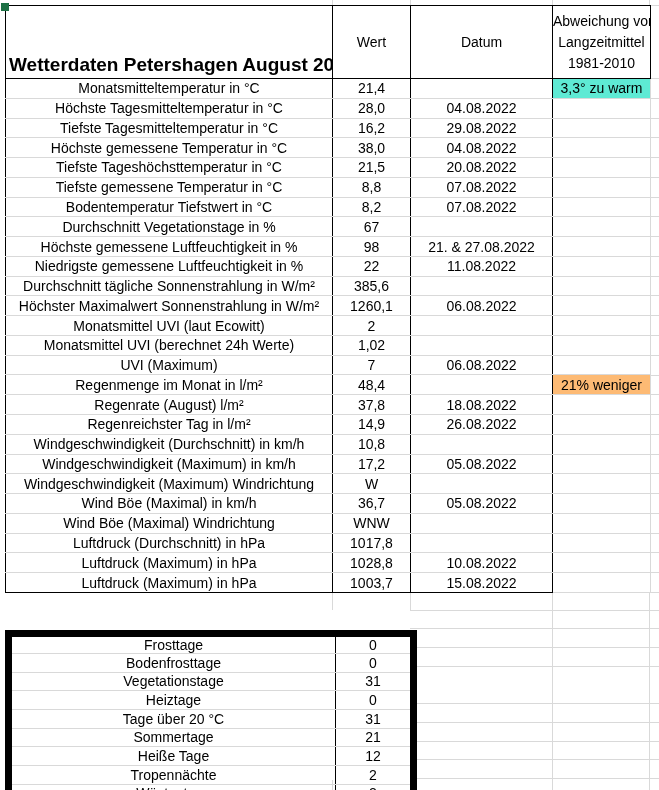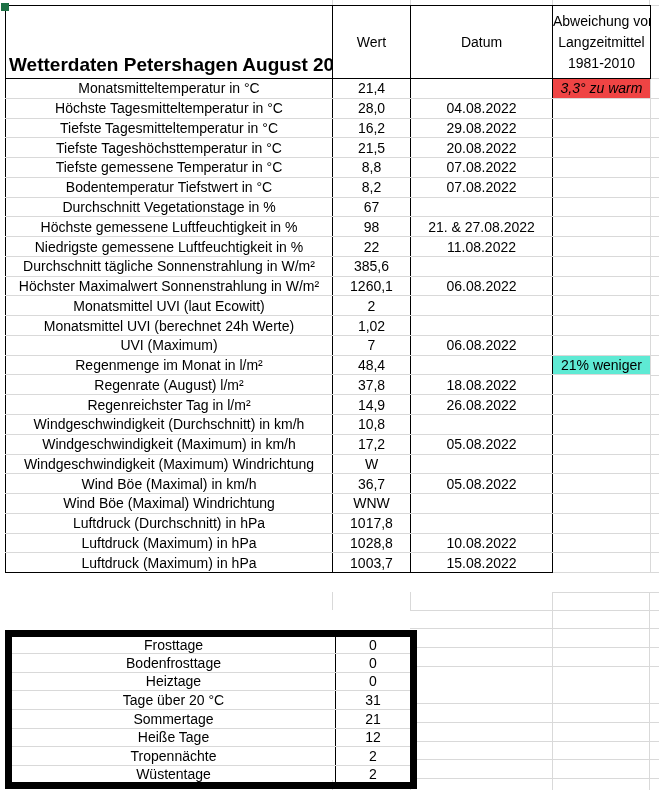--- a/index.html
+++ b/index.html
@@ -90,37 +90,43 @@
           </div>
         </th>
       </tr>
     </thead>
     <tbody>
 
         <tr>
           <td class="ca">Monatsmitteltemperatur in °C</td>
           <td class="cb">21,4</td>
           <td class="cc"></td>
-          <td class="cd" style="background-color: #ef4444; font-style: italic;">3,3° zu warm</td>
+          <td class="cd" style="background-color: #5eead4;">3,3° zu warm</td>
         </tr>
 
         <tr>
           <td class="ca">Höchste Tagesmitteltemperatur in °C</td>
           <td class="cb">28,0</td>
           <td class="cc">04.08.2022</td>
           <td class="cd"></td>
         </tr>
 
         <tr>
           <td class="ca">Tiefste Tagesmitteltemperatur in °C</td>
           <td class="cb">16,2</td>
           <td class="cc">29.08.2022</td>
           <td class="cd"></td>
         </tr>
 
+        <tr>
+          <td class="ca">Höchste gemessene Temperatur in °C</td>
+          <td class="cb">38,0</td>
+          <td class="cc">04.08.2022</td>
+          <td class="cd"></td>
+        </tr>
 
         <tr>
           <td class="ca">Tiefste Tageshöchsttemperatur in °C</td>
           <td class="cb">21,5</td>
           <td class="cc">20.08.2022</td>
           <td class="cd"></td>
         </tr>
 
         <tr>
           <td class="ca">Tiefste gemessene Temperatur in °C</td>
@@ -190,21 +196,21 @@
           <td class="ca">UVI (Maximum)</td>
           <td class="cb">7</td>
           <td class="cc">06.08.2022</td>
           <td class="cd"></td>
         </tr>
 
         <tr>
           <td class="ca">Regenmenge im Monat in l/m²</td>
           <td class="cb">48,4</td>
           <td class="cc"></td>
-          <td class="cd" style="background-color: #5eead4;">21% weniger</td>
+          <td class="cd" style="background-color: #fdba74;">21% weniger</td>
         </tr>
 
         <tr>
           <td class="ca">Regenrate (August) l/m²</td>
           <td class="cb">37,8</td>
           <td class="cc">18.08.2022</td>
           <td class="cd"></td>
         </tr>
 
         <tr>
@@ -282,20 +288,24 @@
         <tr>
           <td class="a">Frosttage</td>
           <td class="b">0</td>
         </tr>
 
         <tr>
           <td class="a">Bodenfrosttage</td>
           <td class="b">0</td>
         </tr>
 
+        <tr>
+          <td class="a">Vegetationstage</td>
+          <td class="b">31</td>
+        </tr>
 
         <tr>
           <td class="a">Heiztage</td>
           <td class="b">0</td>
         </tr>
 
         <tr>
           <td class="a">Tage über 20 °C</td>
           <td class="b">31</td>
         </tr>

